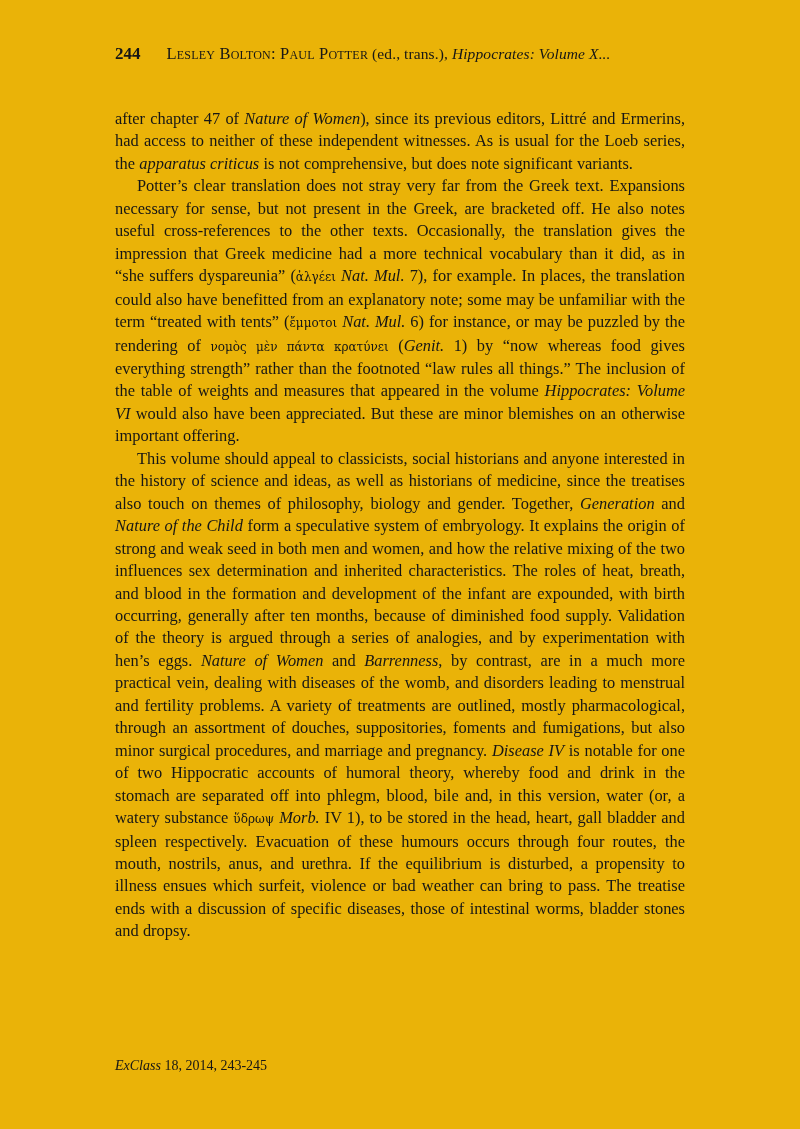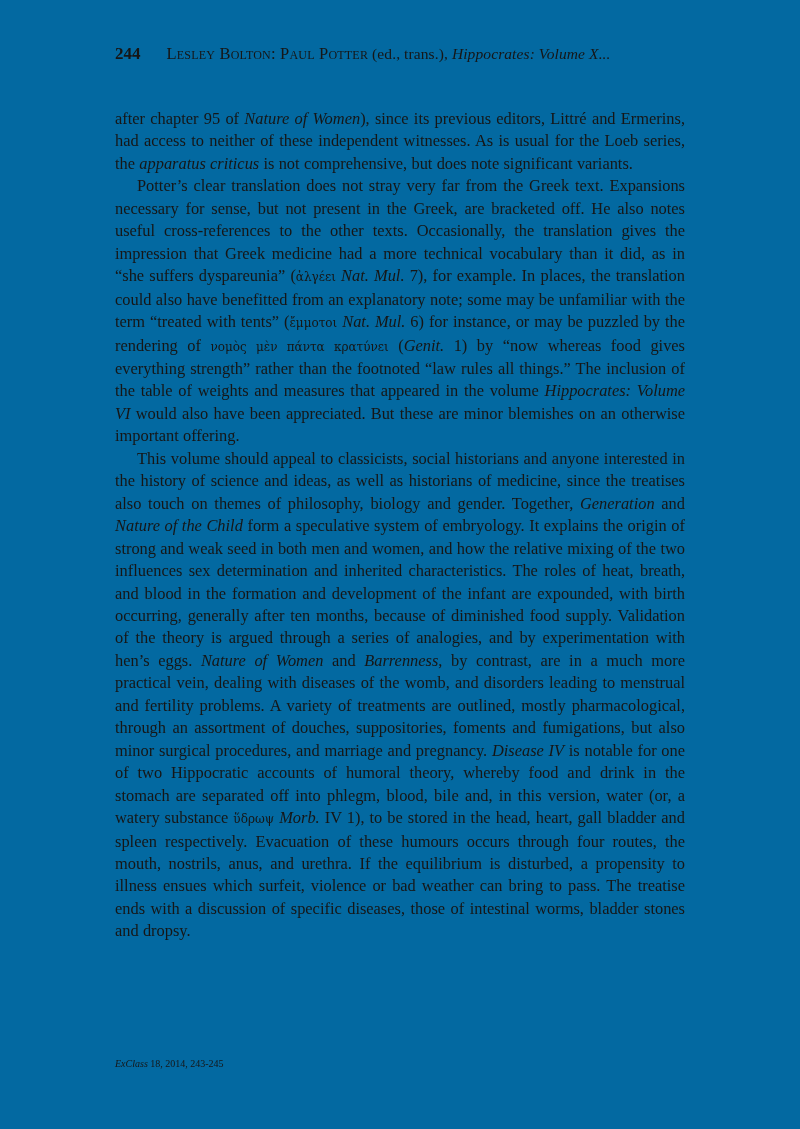--- a/index.html
+++ b/index.html
@@ -13,21 +13,21 @@
     font-family: "Liberation Serif", "DejaVu Serif", serif;
     color: #161616;
     position: relative;
     overflow: hidden;
   }
   .page {
     position: absolute;
     left: 0; top: 0;
     width: 800px;
     height: 1129px;
-    background: #0369a1;
+    background: #eab308;
   }
 
   
   .running-head {
     position: absolute;
     left: 115px;
     top: 44px;
     width: 570px;
     height: 26px;
     white-space: nowrap;
@@ -71,37 +71,37 @@
     font-family: "DejaVu Serif", "Liberation Serif", serif;
     font-size: 12px;
     font-style: normal;
   }
 
   
   .footer {
     position: absolute;
     left: 115px;
     top: 1058px;
-    font-size: 10px;
+    font-size: 14px;
     white-space: nowrap;
   }
   .footer .jrnl { font-style: italic; }
 </style>
 </head>
 <body>
 
 <div class="page">
 
   <div class="running-head">
     <span class="folio">244</span><span class="smallcaps">Lesley Bolton: Paul Potter</span><span class="rh-rest"> (ed., trans.), </span><span class="rh-italic">Hippocrates: Volume X...</span>
   </div>
 
   <div class="body-block">
     <div id="paragraphs">
-        <p class="para"><span>after chapter 95 of </span><span class="it">Nature of Women</span><span>), since its previous editors, Littré and Ermerins, had access to neither of these independent witnesses. As is usual for the Loeb series, the </span><span class="it">apparatus criticus</span><span> is not comprehensive, but does note significant variants.</span></p>
+        <p class="para"><span>after chapter 47 of </span><span class="it">Nature of Women</span><span>), since its previous editors, Littré and Ermerins, had access to neither of these independent witnesses. As is usual for the Loeb series, the </span><span class="it">apparatus criticus</span><span> is not comprehensive, but does note significant variants.</span></p>
         <p class="para indent"><span>Potter’s clear translation does not stray very far from the Greek text. Expansions necessary for sense, but not present in the Greek, are bracketed off. He also notes useful cross-references to the other texts. Occasionally, the translation gives the impression that Greek medicine had a more technical vocabulary than it did, as in “she suffers dyspareunia” (</span><span class="gk">ἀλγέει</span><span> </span><span class="it">Nat. Mul.</span><span> 7), for example. In places, the translation could also have benefitted from an explanatory note; some may be unfamiliar with the term “treated with tents” (</span><span class="gk">ἔμμοτοι</span><span> </span><span class="it">Nat. Mul.</span><span> 6) for instance, or may be puzzled by the rendering of </span><span class="gk">νομὸς μὲν πάντα κρατύνει</span><span> (</span><span class="it">Genit.</span><span> 1) by “now whereas food gives everything strength” rather than the footnoted “law rules all things.” The inclusion of the table of weights and measures that appeared in the volume </span><span class="it">Hippocrates: Volume VI</span><span> would also have been appreciated. But these are minor blemishes on an otherwise important offering.</span></p>
         <p class="para indent"><span>This volume should appeal to classicists, social historians and anyone interested in the history of science and ideas, as well as historians of medicine, since the treatises also touch on themes of philosophy, biology and gender.  Together, </span><span class="it">Generation</span><span> and </span><span class="it">Nature of the Child</span><span> form a speculative system of embryology. It explains the origin of strong and weak seed in both men and women, and how the relative mixing of the two influences sex determination and inherited characteristics. The roles of heat, breath, and blood in the formation and development of the infant are expounded, with birth occurring, generally after ten months, because of diminished food supply. Validation of the theory is argued through a series of analogies, and by experimentation with hen’s eggs. </span><span class="it">Nature of Women</span><span> and </span><span class="it">Barrenness</span><span>, by contrast, are in a much more practical vein, dealing with diseases of the womb, and disorders leading to menstrual and fertility problems. A variety of treatments are outlined, mostly pharmacological, through an assortment of douches, suppositories, foments and fumigations, but also minor surgical procedures, and marriage and pregnancy. </span><span class="it">Disease IV</span><span> is notable for one of two Hippocratic accounts of humoral theory, whereby food and drink in the stomach are separated off into phlegm, blood, bile and, in this version, water (or, a watery substance </span><span class="gk">ὕδρωψ</span><span> </span><span class="it">Morb.</span><span> IV 1), to be stored in the head, heart, gall bladder and spleen respectively. Evacuation of these humours occurs through four routes, the mouth, nostrils, anus, and urethra. If the equilibrium is disturbed, a propensity to illness ensues which surfeit, violence or bad weather can bring to pass. The treatise ends with a discussion of specific diseases, those of intestinal worms, bladder stones and dropsy.</span></p>
       </div>
   </div>
 
   <div class="footer">
     <span class="jrnl">ExClass</span><span> 18, 2014, 243-245</span>
   </div>
 
 </div>

